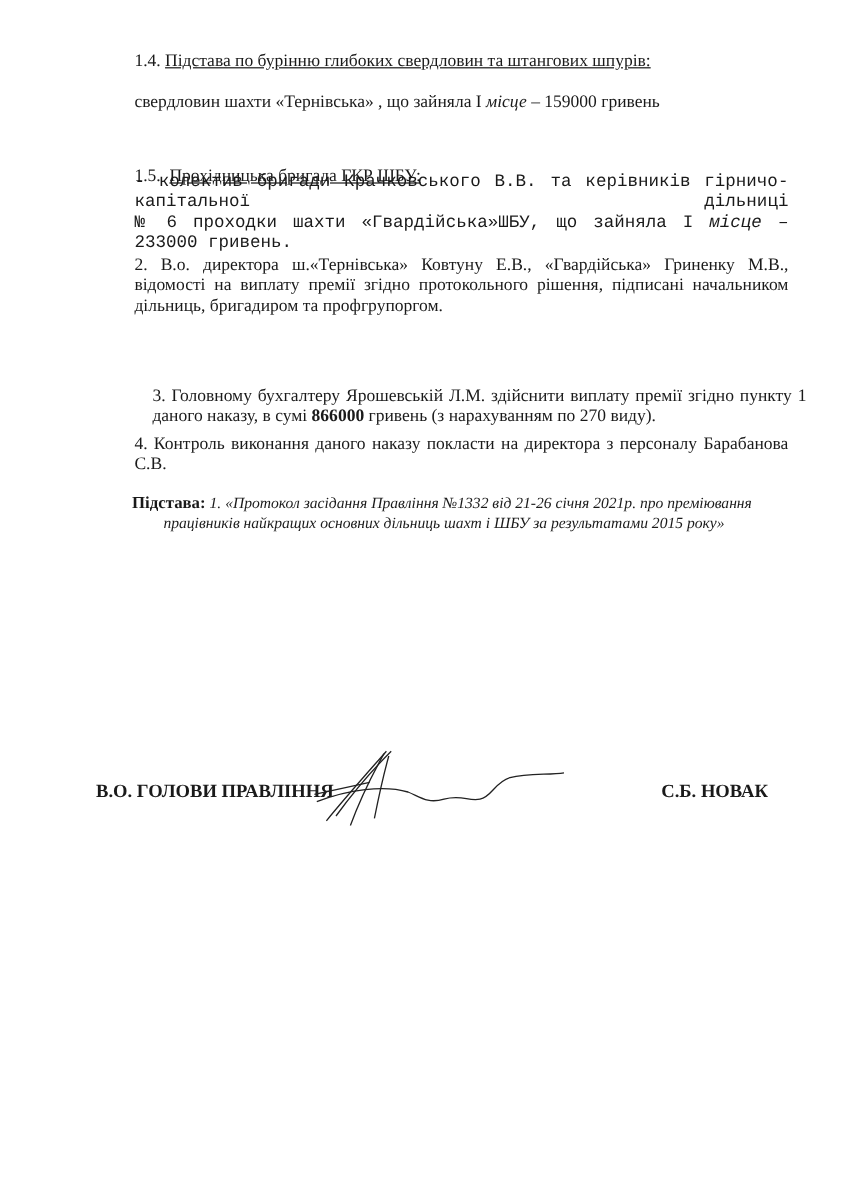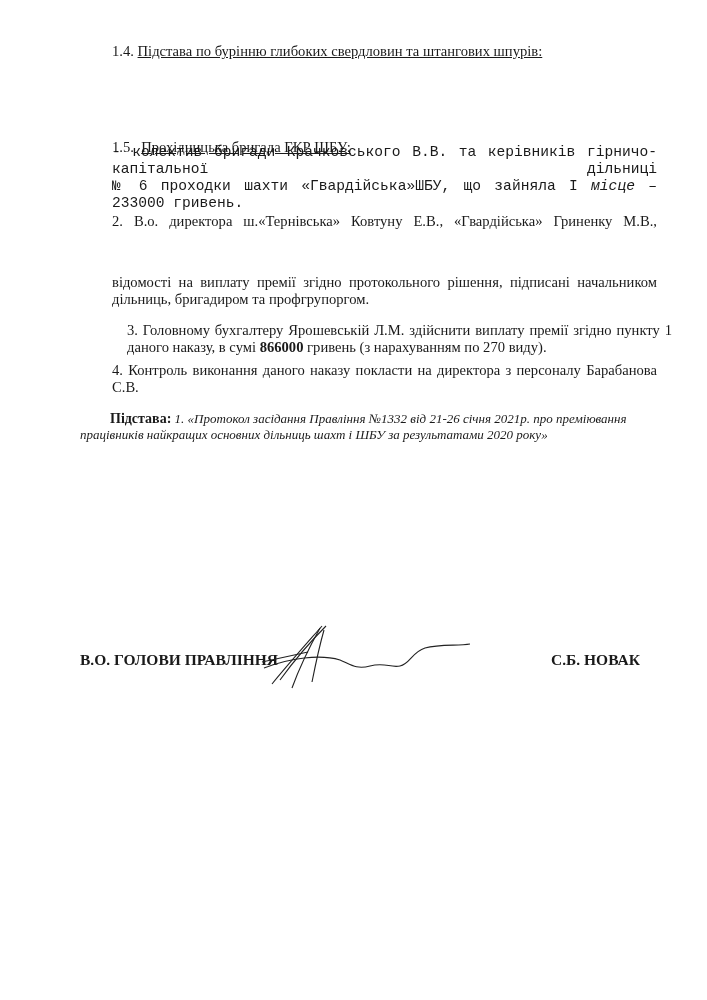--- a/index.html
+++ b/index.html
@@ -1,65 +1,66 @@
 <!DOCTYPE html>
 <html><head>
 <meta charset="utf-8">
 <style>
   html,body{margin:0;padding:0;background:#fff;}
   body{width:707px;height:1000px;position:relative;overflow:hidden;
        font-family:"Liberation Serif","DejaVu Serif",serif;color:#1a1a1a;font-size:14.6px;}
   .blk{position:absolute;left:112px;width:545px;line-height:17px;}
   .just{text-align:justify;}
   .u{text-decoration:underline;}
-  .it{font-style:italic;}
+  .it{font-style:italic;text-align:center;}
   .b{font-weight:bold;}
   .line{display:block;}
   #basis{position:absolute;left:80px;width:580px;top:411px;font-size:13px;line-height:16px;}
   #basis .it{font-style:italic;}
   .sig{position:absolute;top:651px;font-weight:bold;font-size:15.5px;}
 </style>
 </head>
 <body>
 
 <div class="blk" style="top:43px;">
   <span>1.4.</span>
   <span class="u">Підстава по бурінню глибоких свердловин та штангових шпурів:</span>
 </div>
 <div class="blk just" style="top:77px;">
+  <span class="line"><span>свердловин  шахти «Тернівська» , що зайняла  І </span><span class="it">місце</span><span> – 159000 гривень</span></span>
 </div>
 
 <div class="blk" style="top:139px;">
   <span>1.5.</span>&nbsp;
   <span class="u">Прохідницька  бригада ГКР ШБУ:</span>
 </div>
 <div class="blk just" style="top:144px;font-family:Liberation Mono, monospace;">
   <span class="line" style="text-align-last:justify;">- колектив бригади   Крачковського В.В. та керівників гірничо-капітальної дільниці</span>
   <span class="line"><span>№ 6 проходки шахти «Гвардійська»ШБУ, що зайняла  І </span><span class="it">місце</span><span> – 233000 гривень.</span></span>
 </div>
 
 <div class="blk" style="top:213px;">
   <span class="line" style="text-align:justify;text-align-last:justify;">2.    В.о. директора ш.«Тернівська» Ковтуну Е.В., «Гвардійська» Гриненку М.В.,</span>
-  <span class="line" style="text-align:justify;text-align-last:justify;margin-top:44px;"> відомості на виплату премії згідно протокольного рішення, підписані начальником</span>
+  <span class="line" style="text-align:justify;text-align-last:justify;"> відомості на виплату премії згідно протокольного рішення, підписані начальником</span>
   <span class="line">дільниць, бригадиром та профгрупоргом.</span>
 </div>
 
 <div class="blk" style="top:322px;margin-left:15px;">
   <span class="line" style="text-align:justify;text-align-last:justify;">3. Головному бухгалтеру Ярошевській Л.М. здійснити виплату премії згідно    пункту 1</span>
   <span class="line"><span>даного наказу,   в сумі  </span><span class="b">866000</span><span> гривень  (з нарахуванням по 270 виду).</span></span>
 </div>
 
 <div class="blk" style="top:362px;">
   <span class="line" style="text-align:justify;text-align-last:justify;">4. Контроль виконання даного наказу покласти на  директора з персоналу  Барабанова</span>
   <span class="line">С.В.</span>
 </div>
 
 <div id="basis">
   <span class="line" style="padding-left:30px;"><span class="b" style="font-size:14px;">Підстава:</span><span class="it"> 1. «Протокол засідання Правління №1332 від 21-26 січня 2021р. про преміювання</span></span>
-  <span class="line it">працівників  найкращих основних  дільниць шахт  і ШБУ  за  результатами 2020  року»</span>
+  <span class="line it">працівників  найкращих основних  дільниць шахт  і ШБУ  за  результатами 2015  року»</span>
 </div>
 
 <div class="sig" style="left:80px;">В.О. ГОЛОВИ ПРАВЛІННЯ</div>
 <svg style="position:absolute;left:260px;top:622px;" width="220" height="70">
   <g fill="none" stroke="#222" stroke-width="1.1">
     <path d="M12,62 C30,40 48,20 62,4"></path>
     <path d="M20,58 C36,36 52,18 66,4"></path>
     <path d="M32,66 C40,44 50,24 60,6"></path>
     <path d="M52,60 C56,40 60,22 64,8"></path>
     <path d="M2,40 L48,30"></path>

